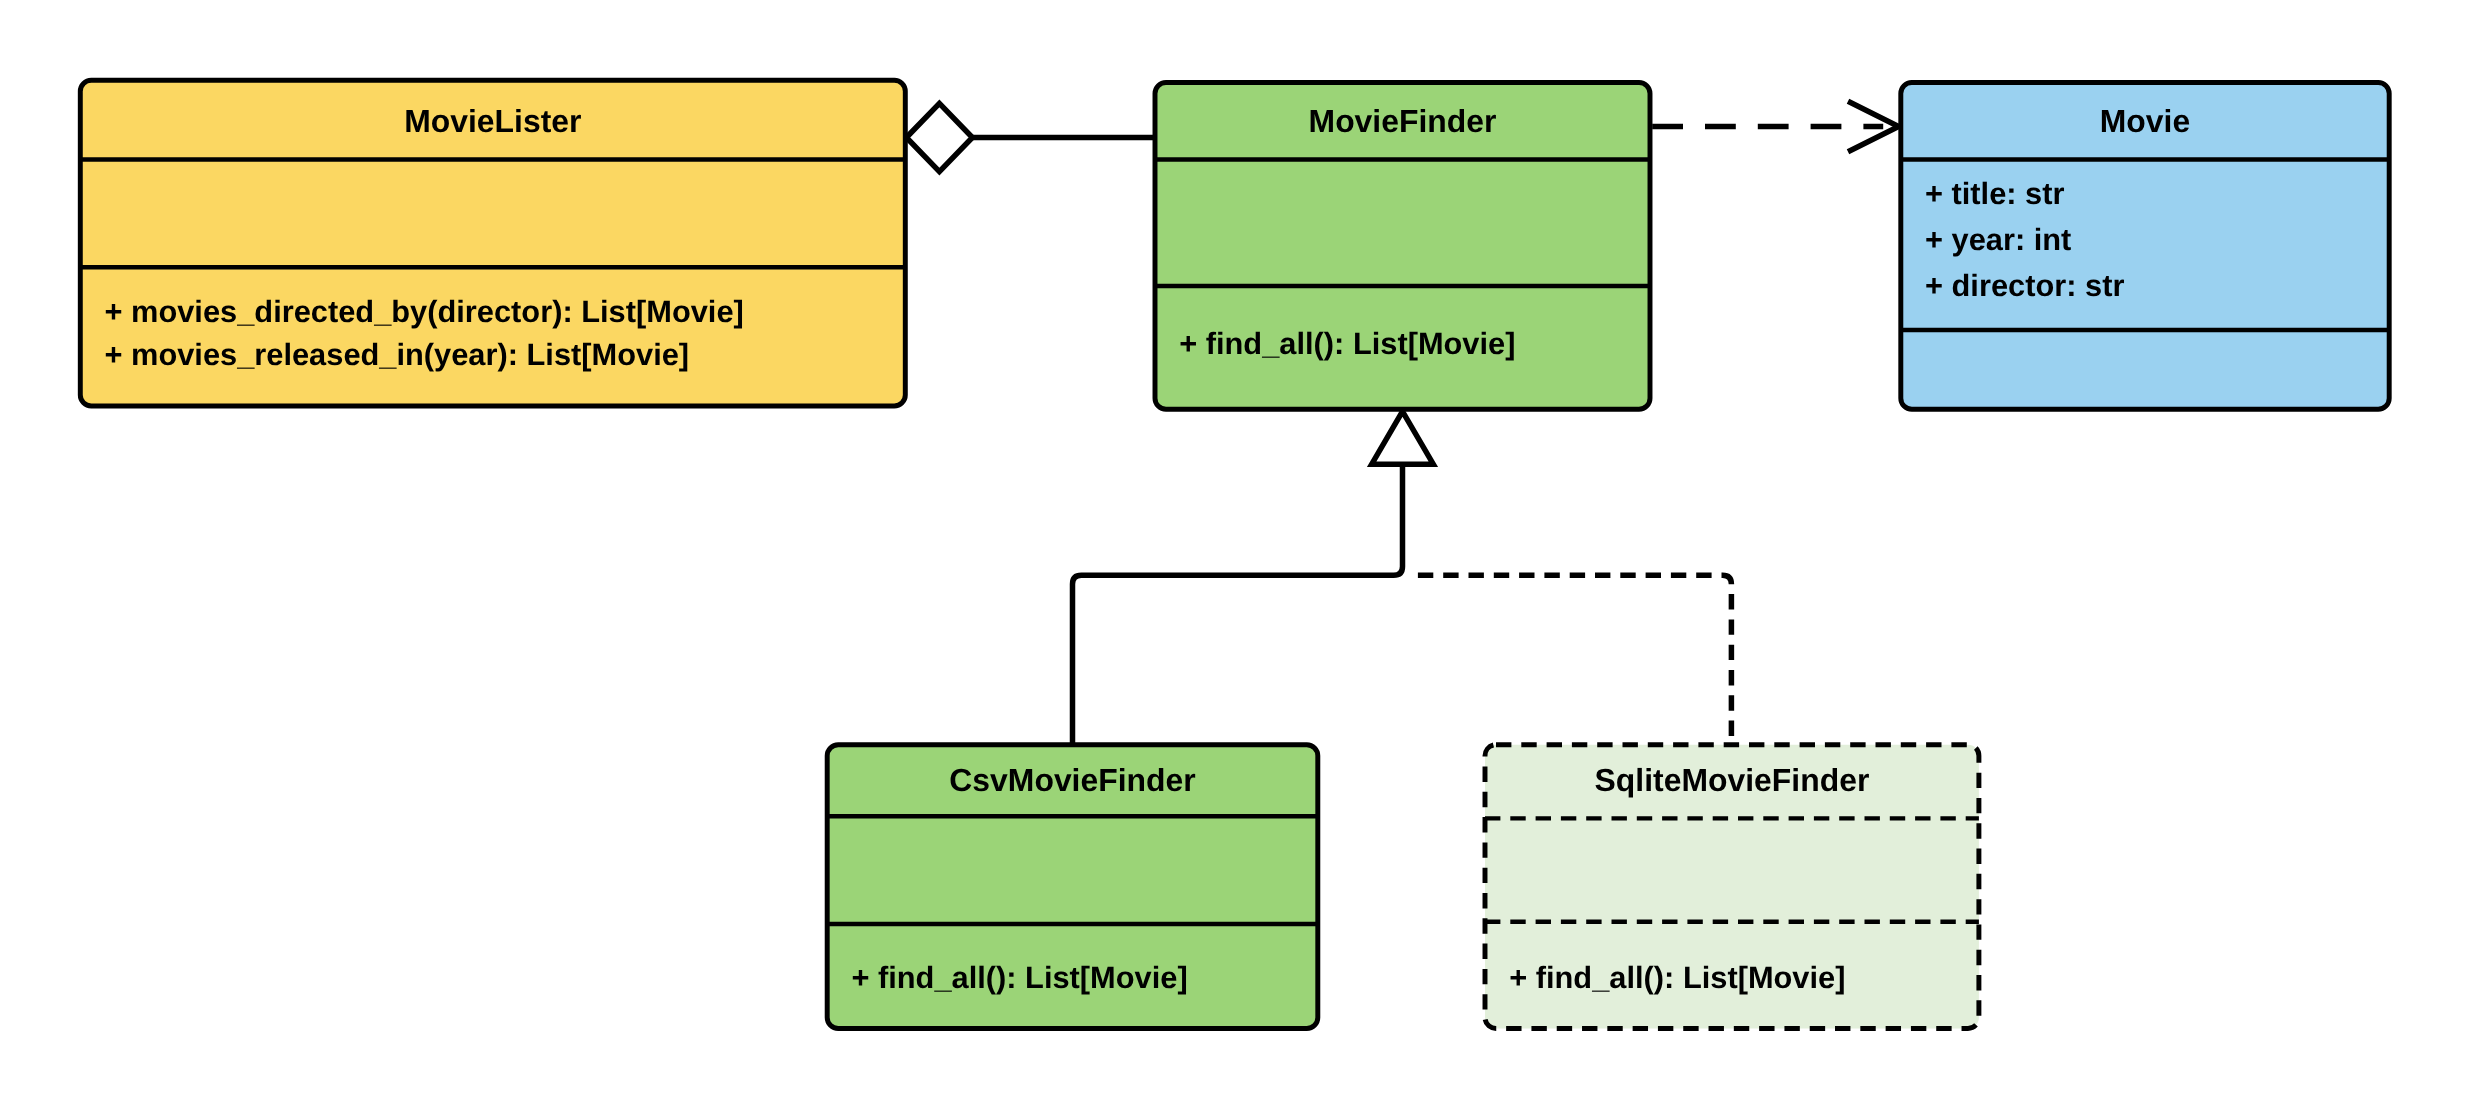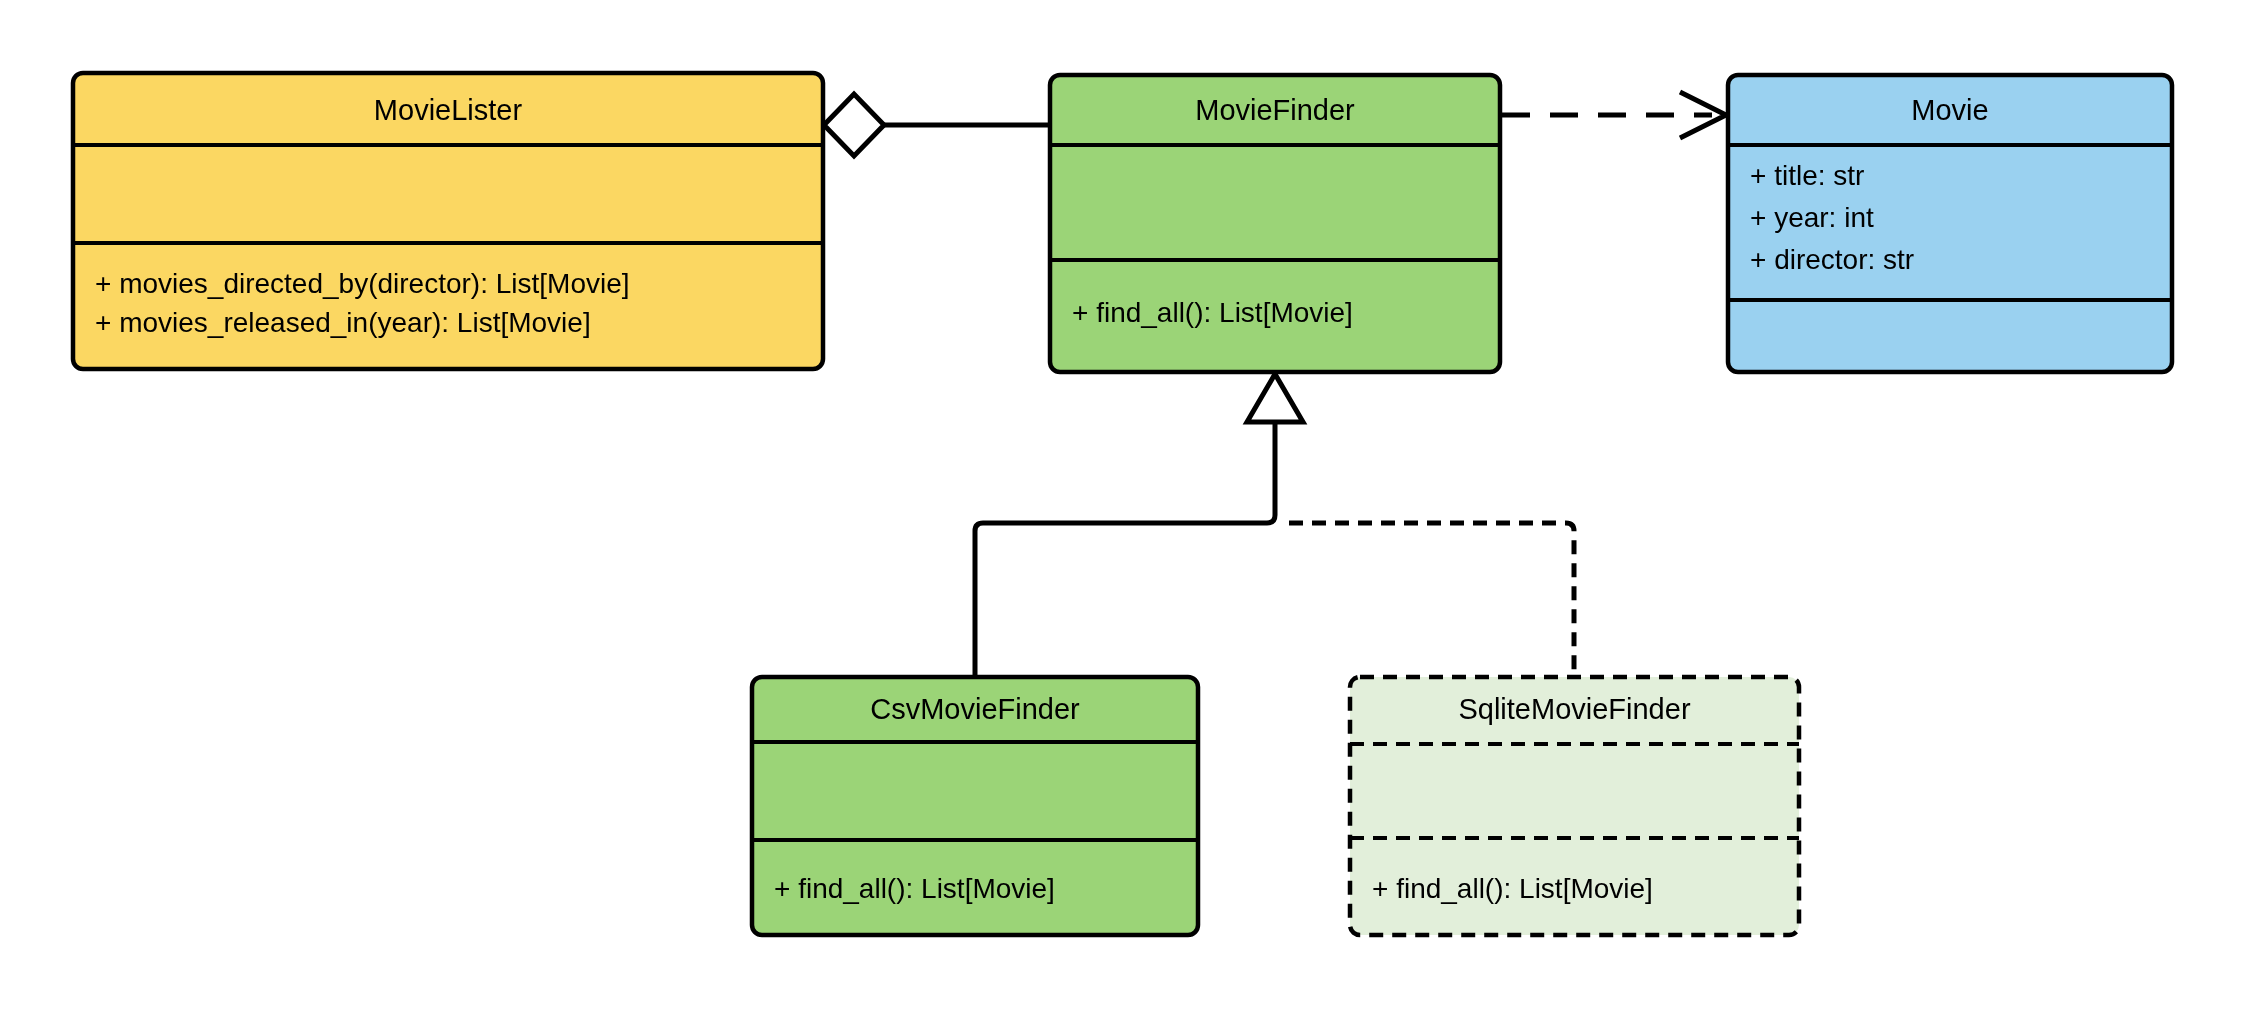--- a/index.html
+++ b/index.html
@@ -4,20 +4,21 @@
 <style>
   html, body {
     margin: 0;
     padding: 0;
     background: #ffffff;
   }
   .stage {
     width: 100%;
     max-width: 2250px;
     margin: 0 auto;
+    font-weight: bold;
   }
   svg {
     display: block;
     width: 100%;
     height: auto;
     background: #ffffff;
   }
   svg text {
     font-family: "Liberation Sans", sans-serif;
     fill: #000000;

